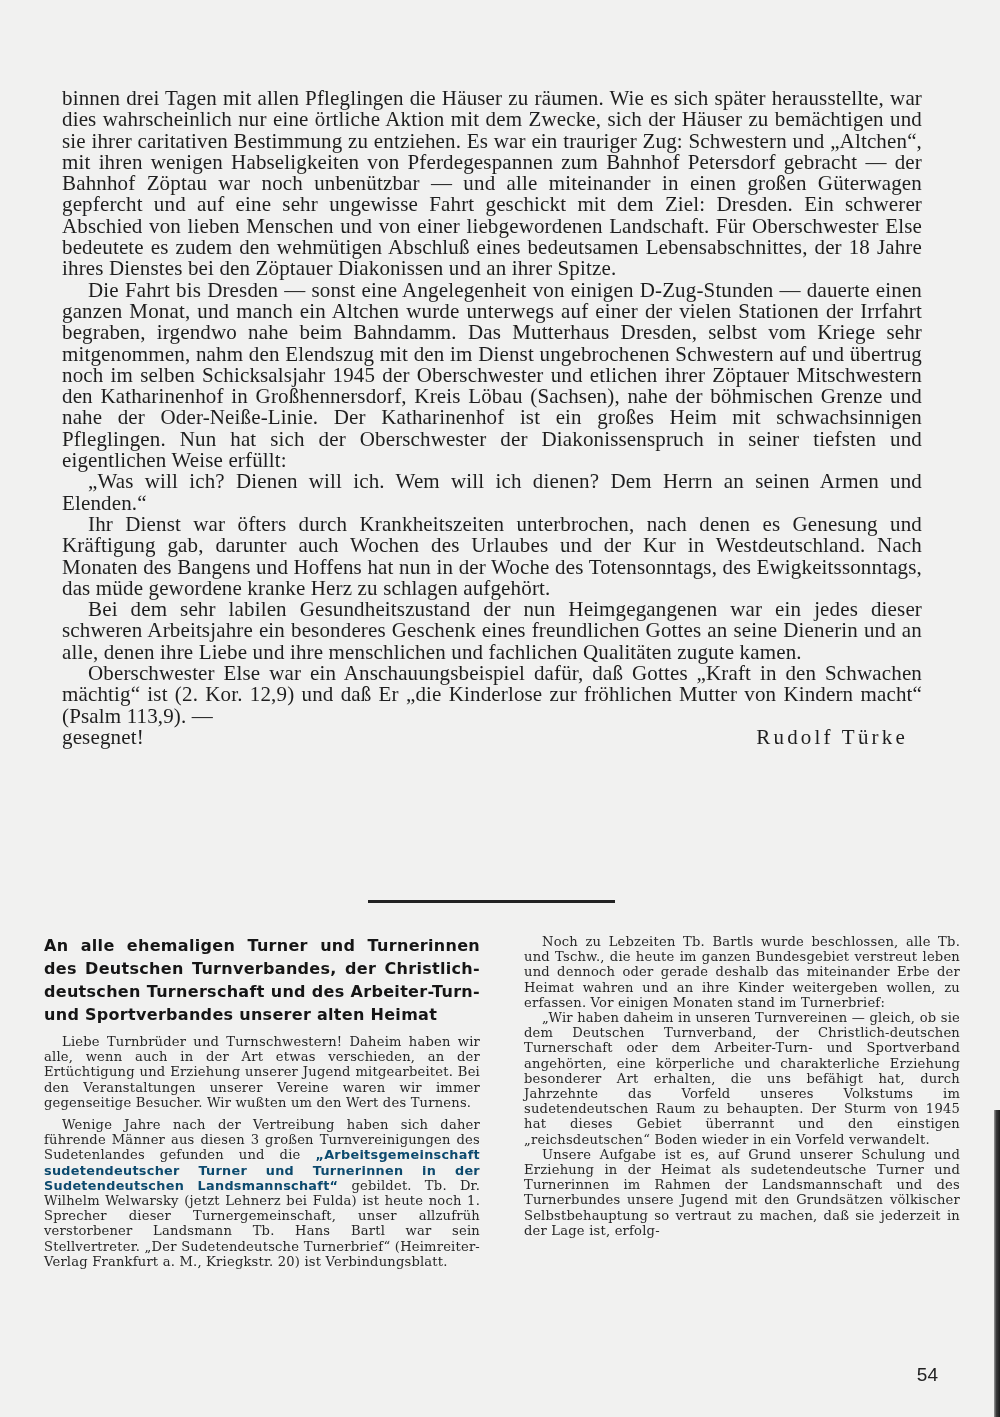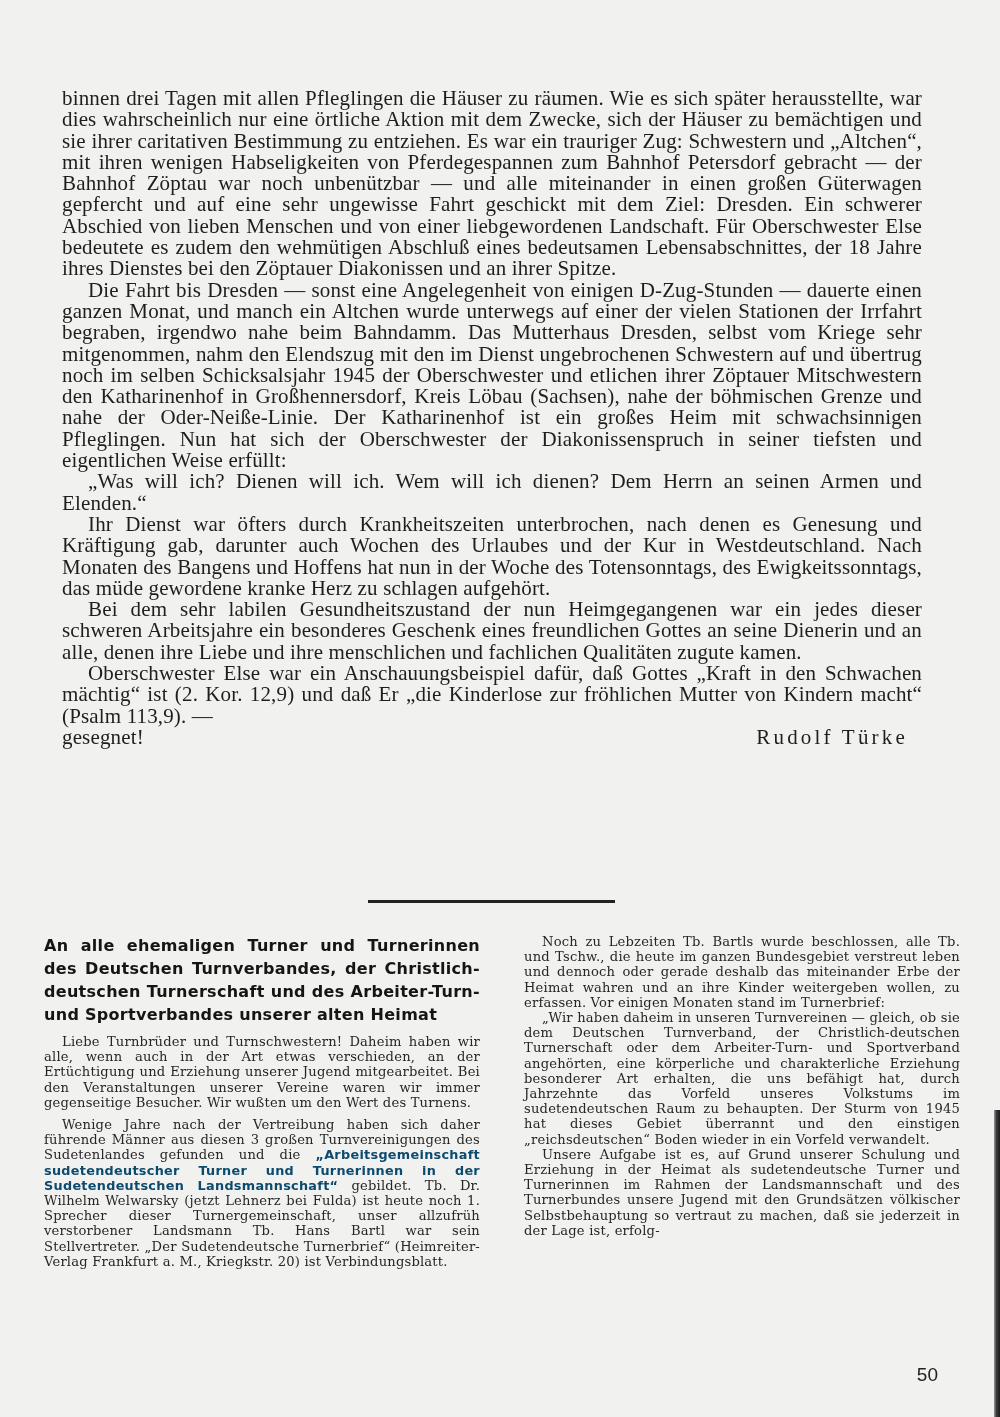--- a/index.html
+++ b/index.html
@@ -124,13 +124,13 @@
   <p>Liebe Turnbrüder und Turnschwestern! Daheim haben wir alle, wenn auch in der Art etwas verschieden, an der Ertüchtigung und Erziehung unserer Jugend mitgearbeitet. Bei den Veranstaltungen unserer Vereine waren wir immer gegenseitige Besucher. Wir wußten um den Wert des Turnens.</p>
   <p class="gap"><span>Wenige Jahre nach der Vertreibung haben sich daher führende Männer aus diesen 3 großen Turnvereinigungen des Sudetenlandes gefunden und die </span><span class="bold-inline">„Arbeitsgemeinschaft sudetendeutscher Turner und Turnerinnen in der Sudetendeutschen Landsmannschaft“</span><span> gebildet. Tb. Dr. Wilhelm Welwarsky (jetzt Lehnerz bei Fulda) ist heute noch 1. Sprecher dieser Turnergemeinschaft, unser allzufrüh verstorbener Landsmann Tb. Hans Bartl war sein Stellvertreter. „Der Sudetendeutsche Turnerbrief“ (Heimreiter-Verlag Frankfurt a. M., Kriegkstr. 20) ist Verbindungsblatt.</span></p>
 </div>
 
 <div class="col col-right">
   <p>Noch zu Lebzeiten Tb. Bartls wurde beschlossen, alle Tb. und Tschw., die heute im ganzen Bundesgebiet verstreut leben und dennoch oder gerade deshalb das miteinander Erbe der Heimat wahren und an ihre Kinder weitergeben wollen, zu erfassen. Vor einigen Monaten stand im Turnerbrief:</p>
   <p>„Wir haben daheim in unseren Turnvereinen — gleich, ob sie dem Deutschen Turnverband, der Christlich-deutschen Turnerschaft oder dem Arbeiter-Turn- und Sportverband angehörten, eine körperliche und charakterliche Erziehung besonderer Art erhalten, die uns befähigt hat, durch Jahrzehnte das Vorfeld unseres Volkstums im sudetendeutschen Raum zu behaupten. Der Sturm von 1945 hat dieses Gebiet überrannt und den einstigen „reichsdeutschen“ Boden wieder in ein Vorfeld verwandelt.</p>
   <p>Unsere Aufgabe ist es, auf Grund unserer Schulung und Erziehung in der Heimat als sudetendeutsche Turner und Turnerinnen im Rahmen der Landsmannschaft und des Turnerbundes unsere Jugend mit den Grundsätzen völkischer Selbstbehauptung so vertraut zu machen, daß sie jederzeit in der Lage ist, erfolg-</p>
 </div>
 
-<div class="page-number">50</div>
+<div class="page-number">54</div>
 
 </body></html>

